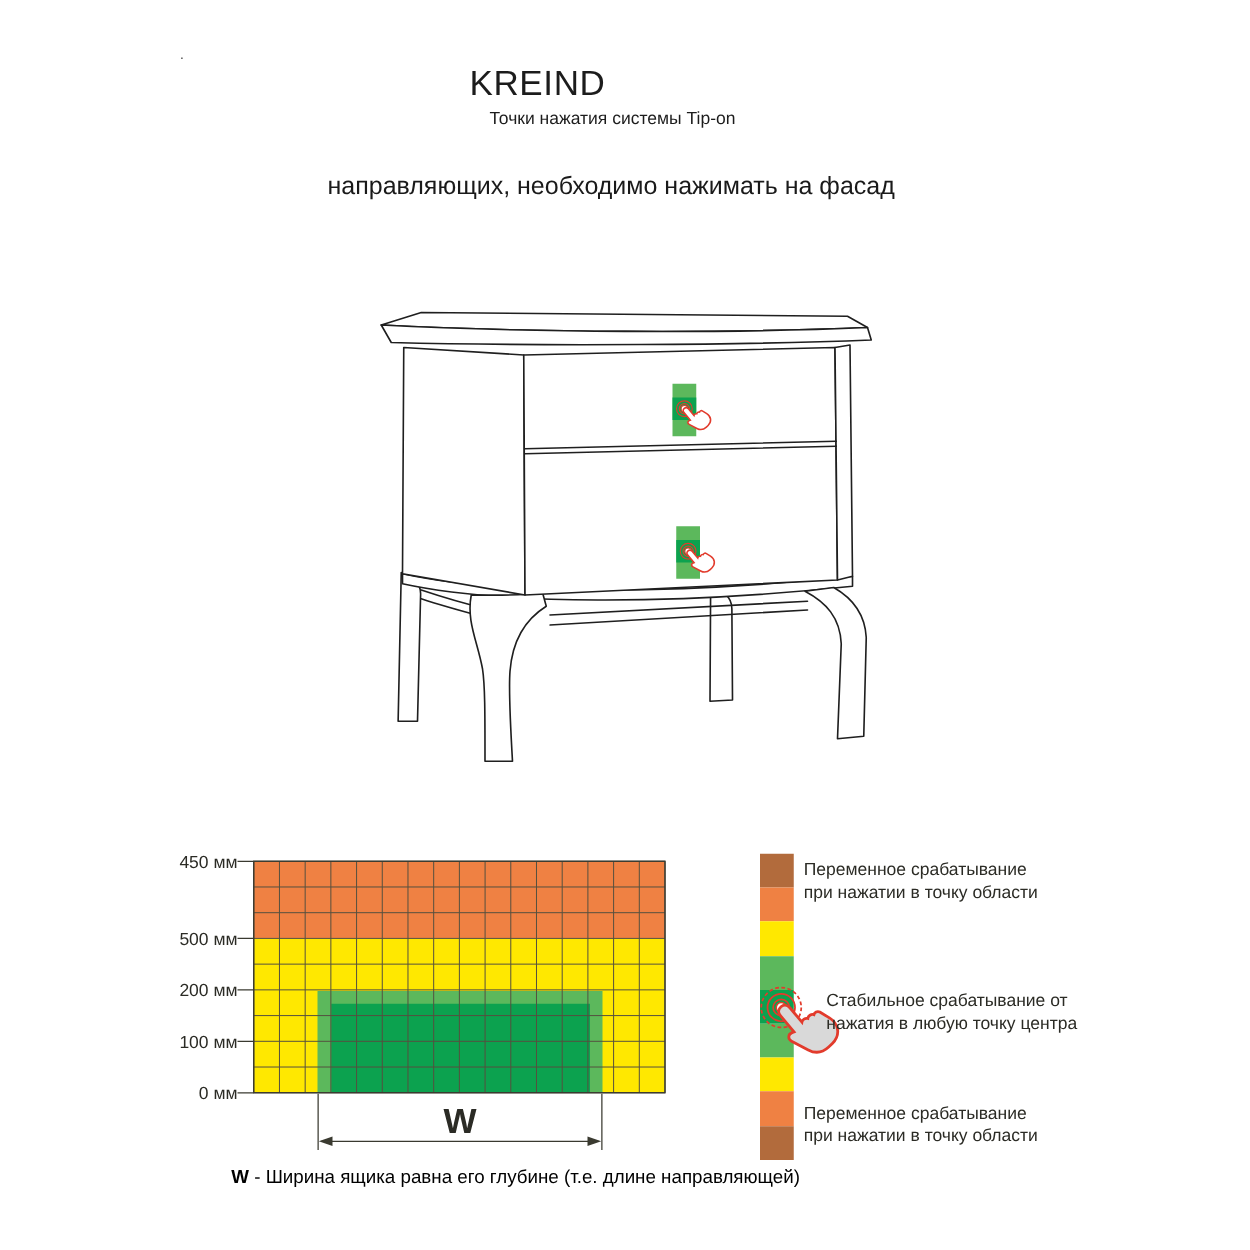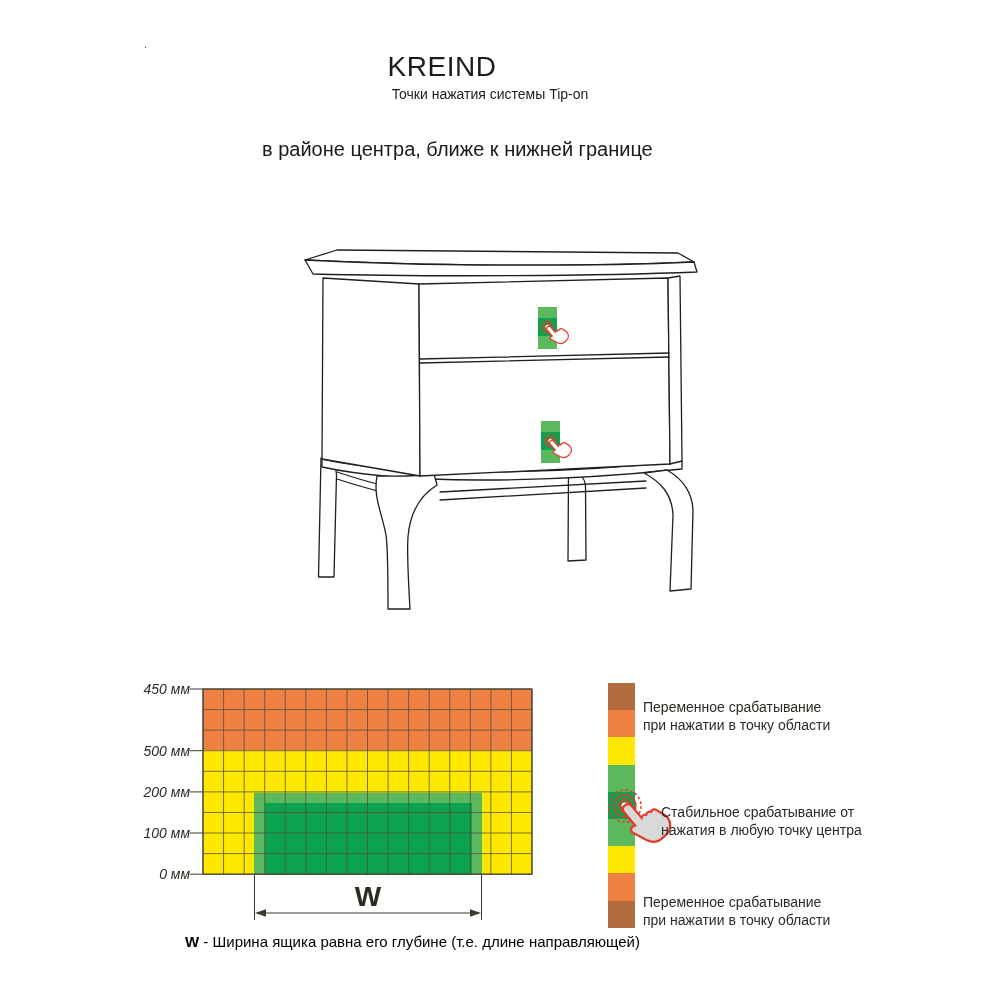--- a/index.html
+++ b/index.html
@@ -1,29 +1,29 @@
 <!DOCTYPE html>
 <html style="--orange: #EF8143; --yellow: #FFE800; --green-light: #5CB85C; --green-dark: #0CA24F; --brown: #B26B3C; --hand-red: #E23B2C; --line: #1F1F1F;"><head>
 <meta charset="utf-8">
 <style>
   html,body{margin:0;padding:0;background:#fff;}
   body{width:1000px;height:1000px;position:relative;overflow:hidden;
        font-family:"Liberation Sans","DejaVu Sans",sans-serif;color:#161616;}
   .abs{position:absolute;}
-  .page-title{left:12px;top:51px;width:860px;text-align:center;font-size:28px;
+  .page-title{left:0;top:51px;width:860px;text-align:center;font-size:28px;
               letter-spacing:.5px;color:#1c1c1c;}
   .page-subtitle{left:0;top:86px;width:980px;text-align:center;font-size:14px;color:#1c1c1c;}
   .intro{left:262px;top:133px;font-size:20px;line-height:32px;color:#1a1a1a;}
-  .mm-label{width:50px;left:140px;text-align:right;font-size:14px;color:#2b2b25;white-space:nowrap;font-style:italic;}
+  .mm-label{width:50px;left:140px;text-align:right;font-size:14px;color:#2b2b25;white-space:nowrap;}
   .w-big{left:330px;top:881px;width:76px;text-align:center;font-size:28px;font-weight:bold;color:#2b2b25;}
   .footnote{left:185px;top:933px;font-size:15px;color:#000000;white-space:nowrap;}
   .footnote b{font-weight:bold;}
   .legend-bar{left:608px;top:683px;width:27px;display:flex;flex-direction:column;}
   .legend-bar .seg{width:27px;height:27.2px;}
-  .leg-label{font-size:14px;line-height:17.5px;color:#2b2b25;white-space:nowrap;margin-top:12px;}
+  .leg-label{font-size:14px;line-height:17.5px;color:#2b2b25;white-space:nowrap;}
   .stray-dot{left:144px;top:38px;font-size:11px;color:#444;}
   svg{display:block;}
 </style>
 </head>
 <body>
 
 <svg width="0" height="0" style="position:absolute" aria-hidden="true">
   <defs>
     <path id="hand" d="M12.2,1.5 C14.9,1.5 16.6,3.4 16.6,6.1 L16.6,19.5
       C17.9,18.4 20.3,18.5 21.5,20.2 C22.8,18.9 25.5,19.1 26.6,20.9
@@ -38,21 +38,21 @@
       <circle cx="9.5" cy="20" r="2.6" style="fill:#fff;stroke:var(--hand-red)" stroke-width="0.9"></circle>
       <use href="#hand" transform="translate(9.5,20) rotate(-40) scale(0.52) translate(-12,-2)" style="fill:#fff;stroke:var(--hand-red)" stroke-width="2.4"></use>
     </g>
   </defs>
 </svg>
 
 <div class="abs stray-dot">.</div>
 <div class="abs page-title">KREIND</div>
 <div class="abs page-subtitle">Точки нажатия системы Tip-on</div>
 <div class="abs intro">
-  <div>в районе центра, ближе к нижней границе</div>
+  <div>направляющих, необходимо нажимать на фасад</div>
 </div>
 
 <svg class="abs" style="left:280px;top:245px" width="440" height="380" viewBox="0 0 440 380">
   <g fill="#fff" style="stroke:var(--line)" stroke-width="1.3" stroke-linejoin="round" stroke-linecap="round">
     <path d="M41,213 L38.5,332 L54,332 L56.5,230 C56.5,221 50,216 41,213 Z"></path>
     <path d="M288.5,226 L288,316 L306,315 L305.5,242 C305.5,232 298,227 288.5,226 Z"></path>
     <path d="M42,214 C120,231 260,231 402,216 L402,224 C260,239 120,239 42,222 Z"></path>
     <path fill="none" d="M57,227 C75,233 92,238 109,242 M57,234 C75,240 90,244 105,248"></path>
     <path fill="none" d="M160,247 C230,243 300,240 366,236 M160,255 C230,251 300,247 366,243"></path>
     <path d="M97,231 C93,252 102,268 106,290 C108,303 108,325 108,364 L130,364

